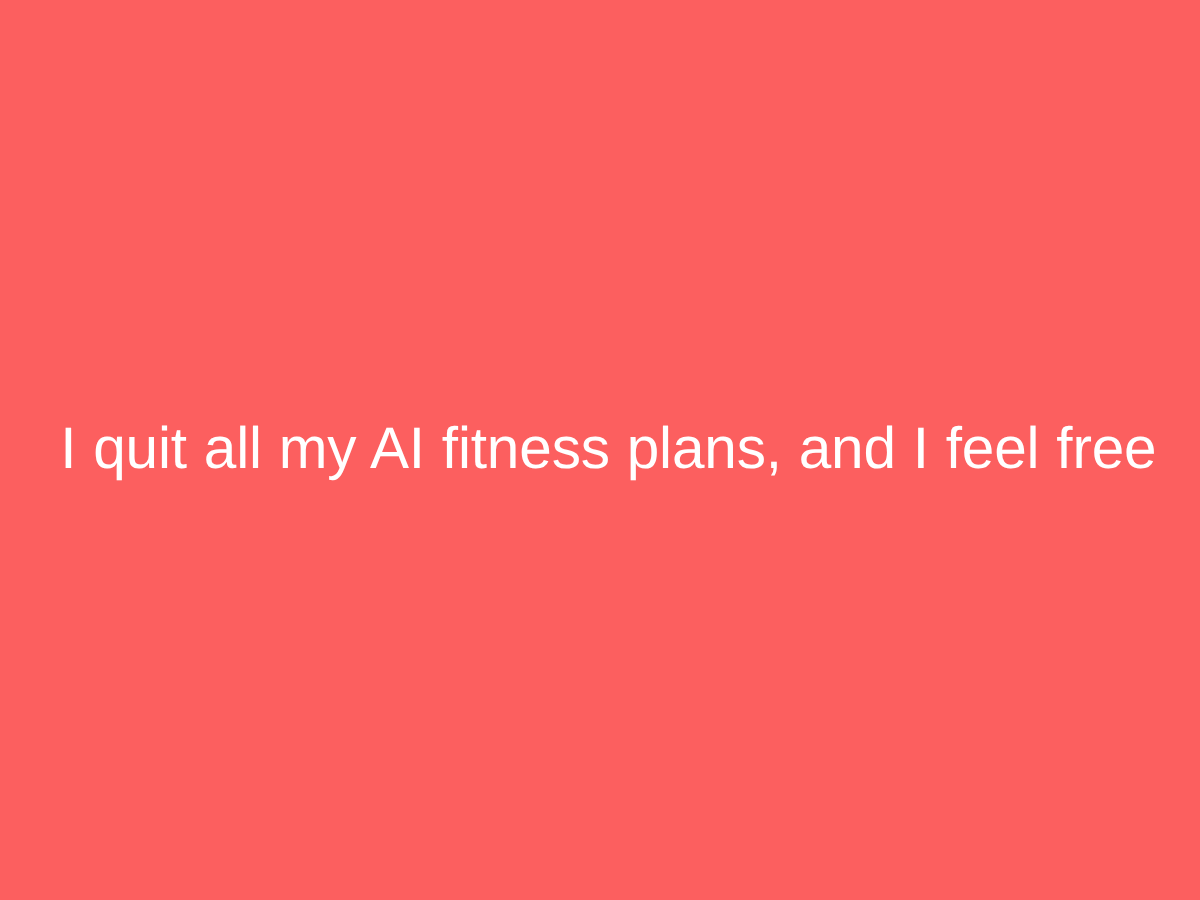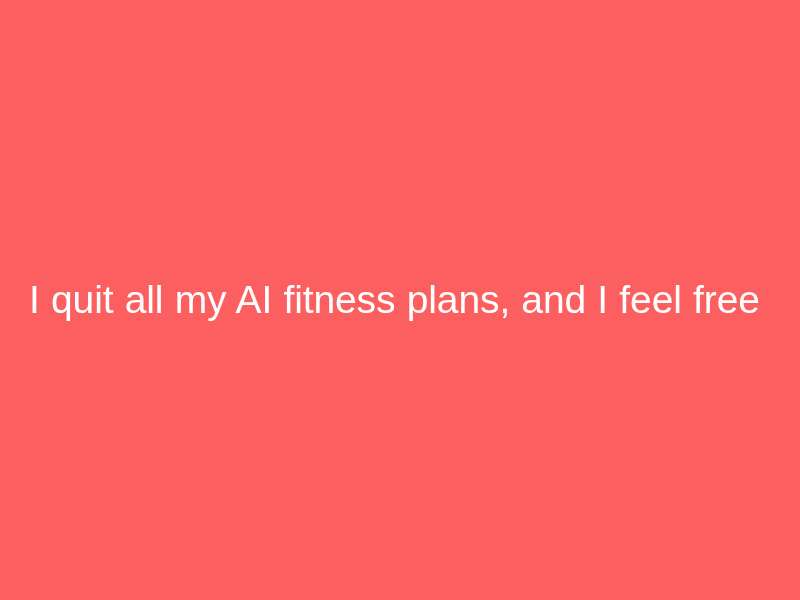--- a/index.html
+++ b/index.html
@@ -26,21 +26,21 @@
     display: flex;
     align-items: center;
     justify-content: center;
   }
 
   
   #headline-block {
     width: 100%;
     padding: 0 29px;
     box-sizing: border-box;
-    text-align: left;
+    text-align: right;
     
     transform: translateY(0px);
   }
 
   #headline-text {
     display: block;
     margin: 0;
     color: #ffffff;
     font-family: "Liberation Sans", sans-serif;
     font-size: 39px;

